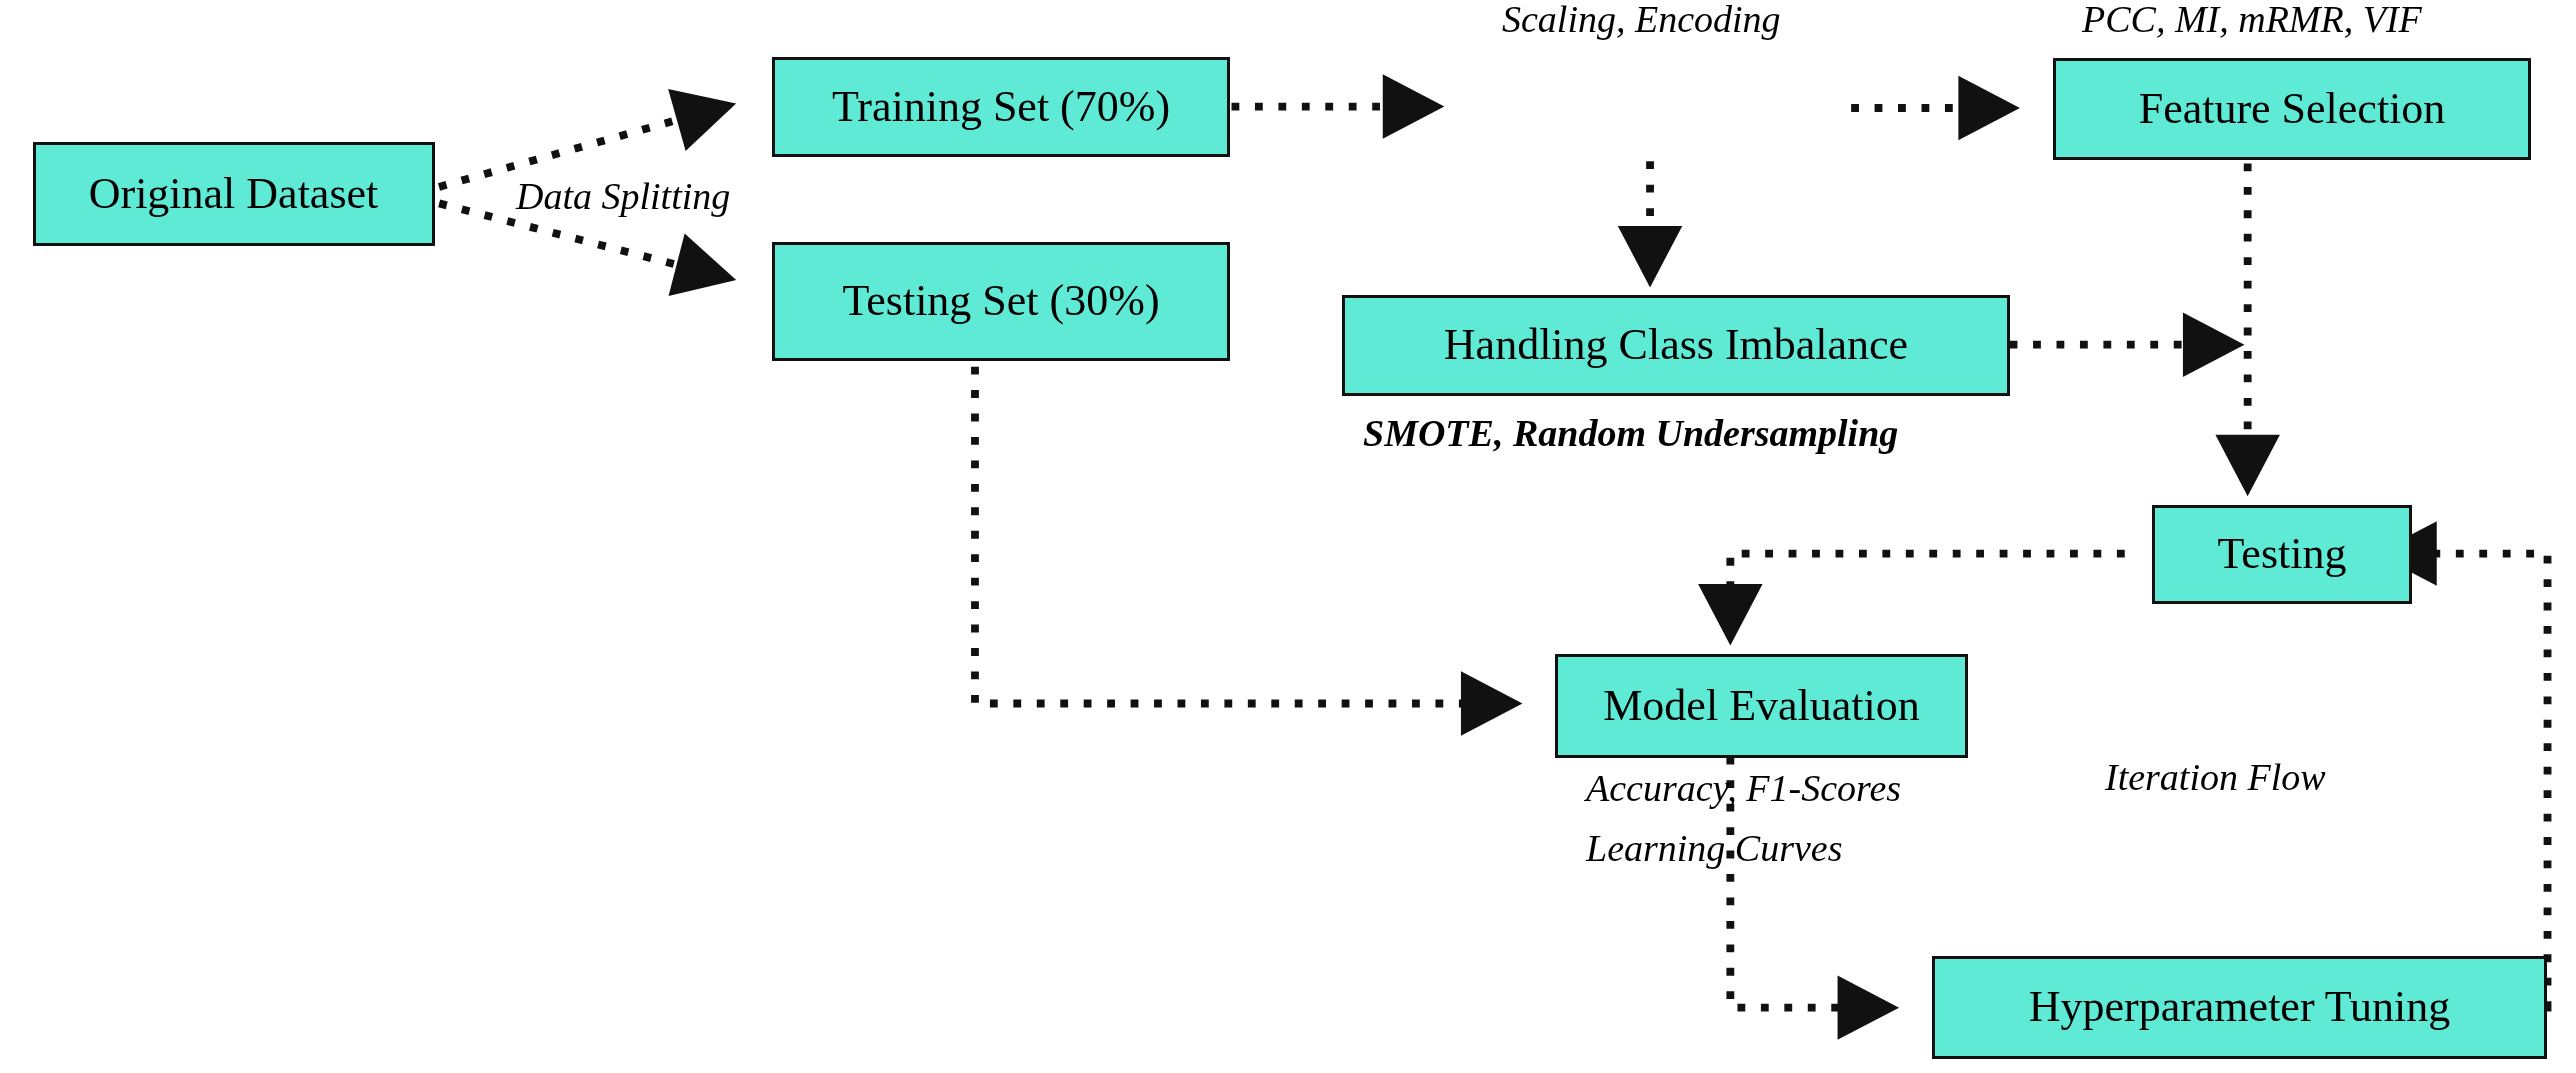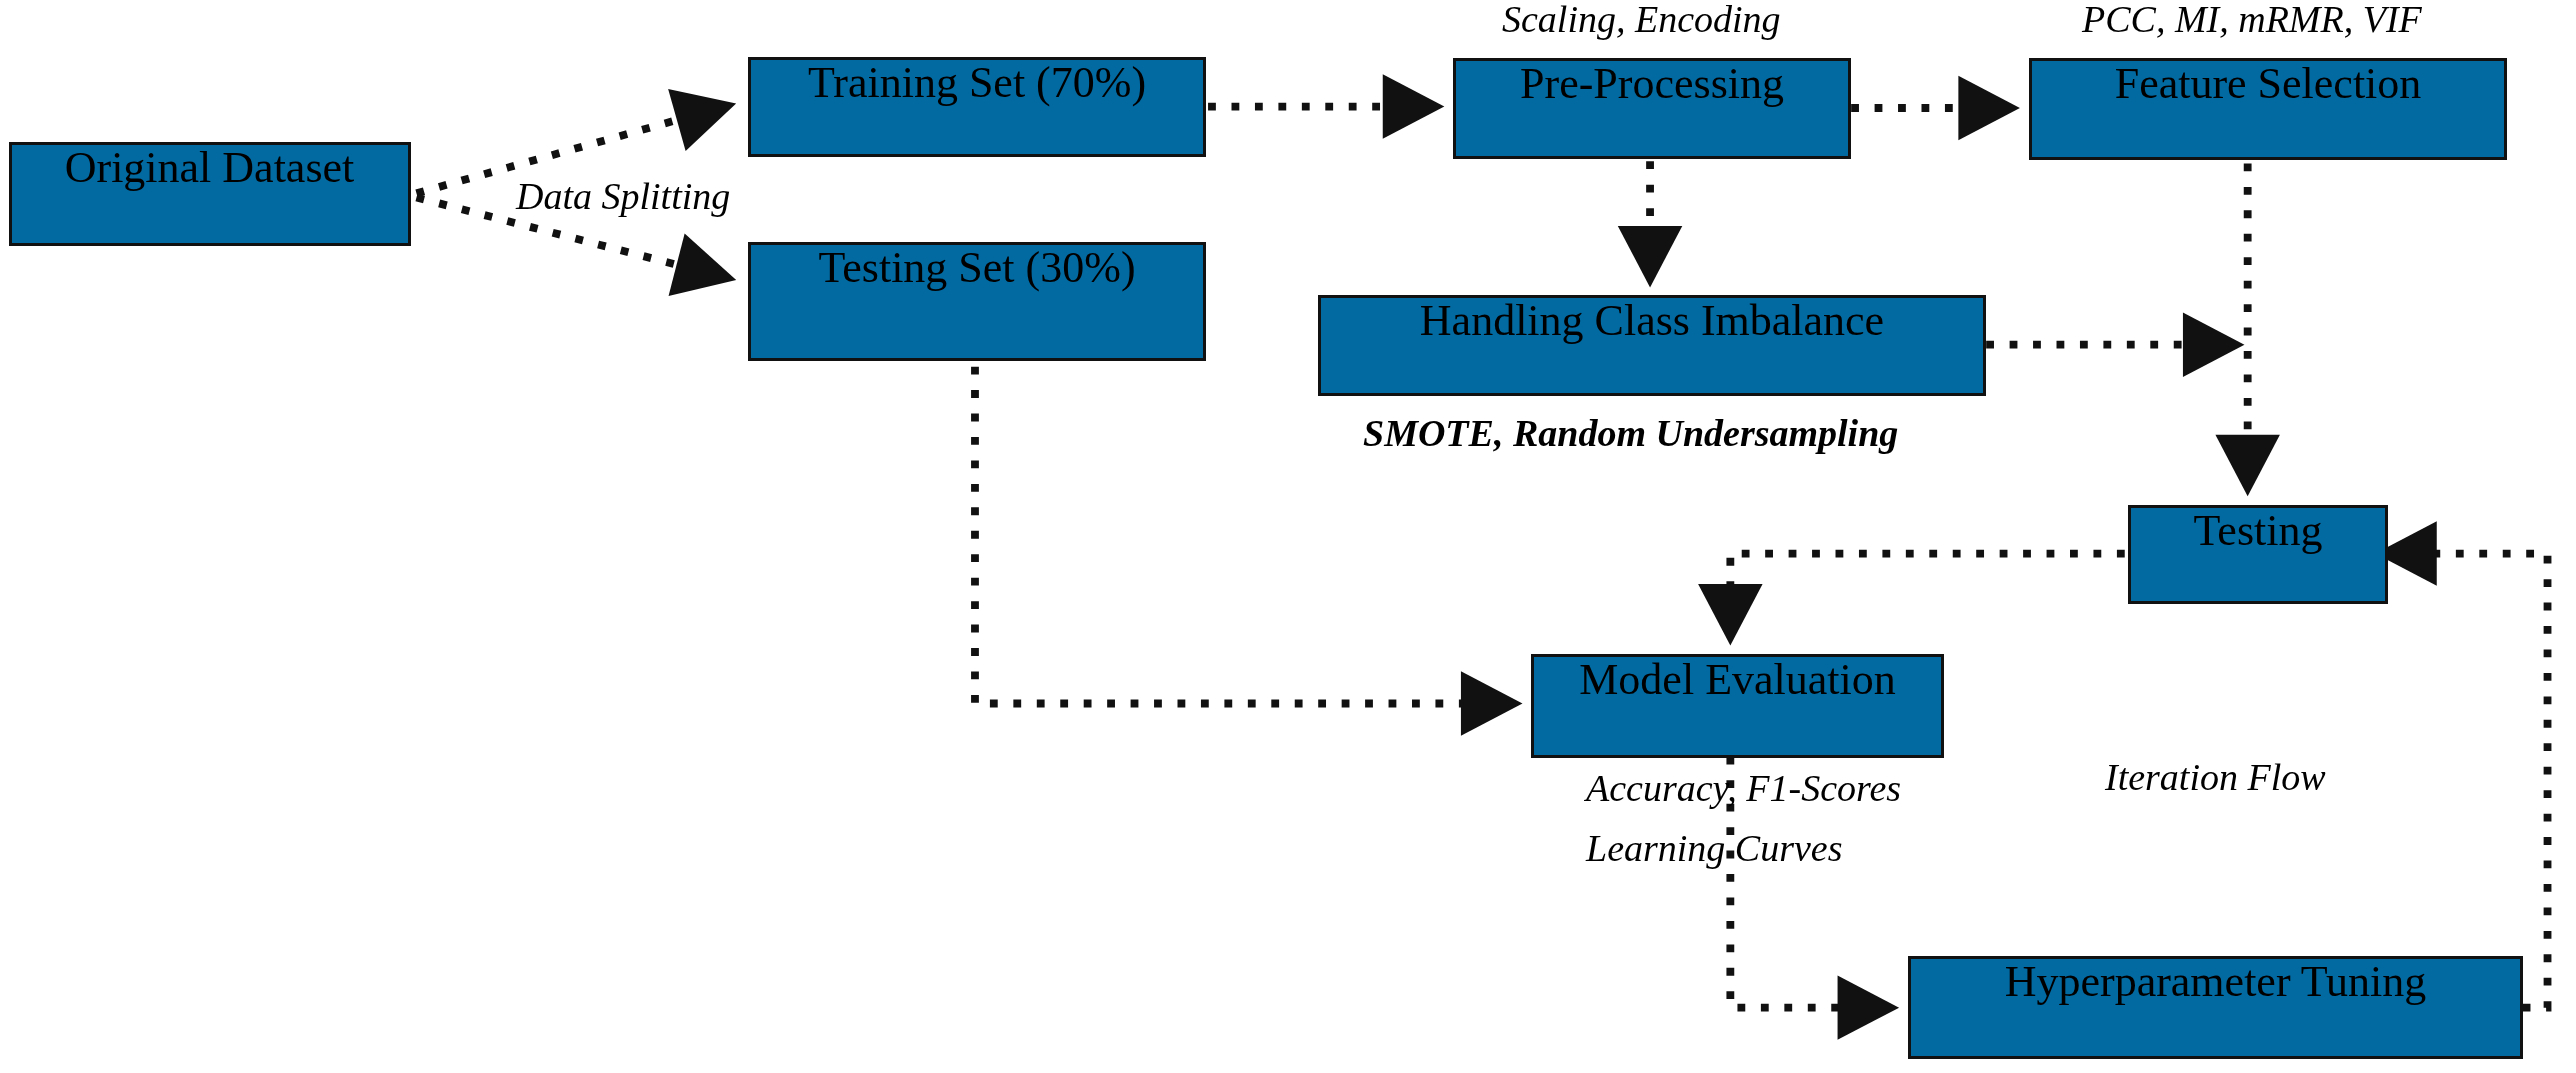--- a/index.html
+++ b/index.html
@@ -9,25 +9,27 @@
     width:2576px;
     height:1073px;
     background:#ffffff;
     font-family:"Liberation Serif", serif;
     overflow:hidden;
   }
   #flow-svg{position:absolute;left:0;top:0;width:2576px;height:1073px;}
   .node{
     position:absolute;
     box-sizing:border-box;
-    background:#0369a1;
+    background:#5eead4;
     border:3.6px solid #111111;
     display:flex;
+    align-items:center;
     justify-content:center;
     z-index:3;
+    margin-left:24px;
   }
   .node-label{
     font-family:"Liberation Serif", serif;
     font-size:44px;
     line-height:1.05;
     color:#000000;
     white-space:nowrap;
     letter-spacing:0px;
   }
   .edge-label{
@@ -87,23 +89,20 @@
   </div>
 
   <div class="node" style="left:748px;top:57px;width:458px;height:100px;">
     <span class="node-label">Training Set (70%)</span>
   </div>
 
   <div class="node" style="left:748px;top:242px;width:458px;height:119px;">
     <span class="node-label">Testing Set (30%)</span>
   </div>
 
-  <div class="node" style="left:1453px;top:58px;width:398px;height:101px;">
-    <span class="node-label">Pre-Processing</span>
-  </div>
 
   <div class="node" style="left:2029px;top:58px;width:478px;height:102px;">
     <span class="node-label">Feature Selection</span>
   </div>
 
   <div class="node" style="left:1318px;top:295px;width:668px;height:101px;">
     <span class="node-label">Handling Class Imbalance</span>
   </div>
 
   <div class="node" style="left:2128px;top:505px;width:260px;height:99px;">

